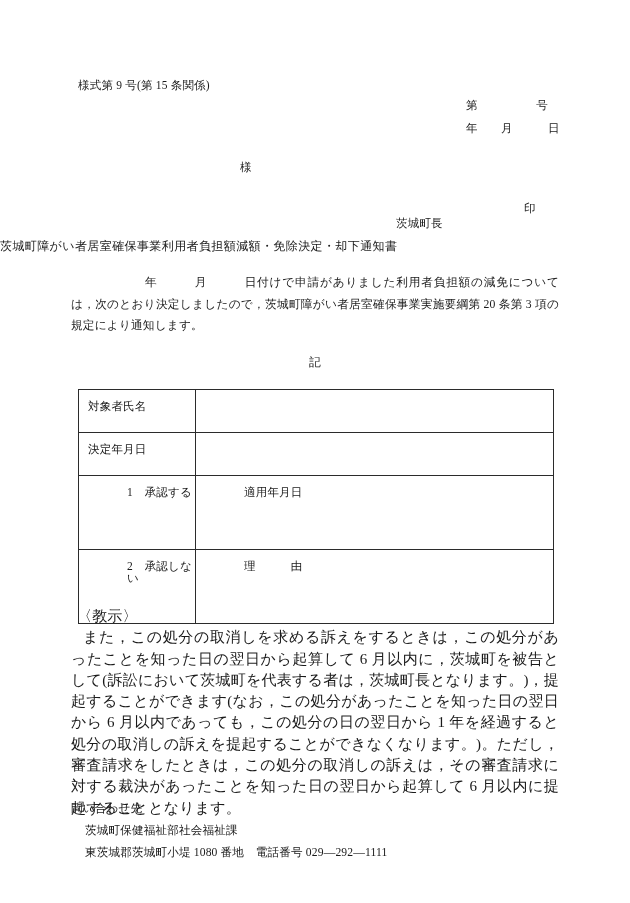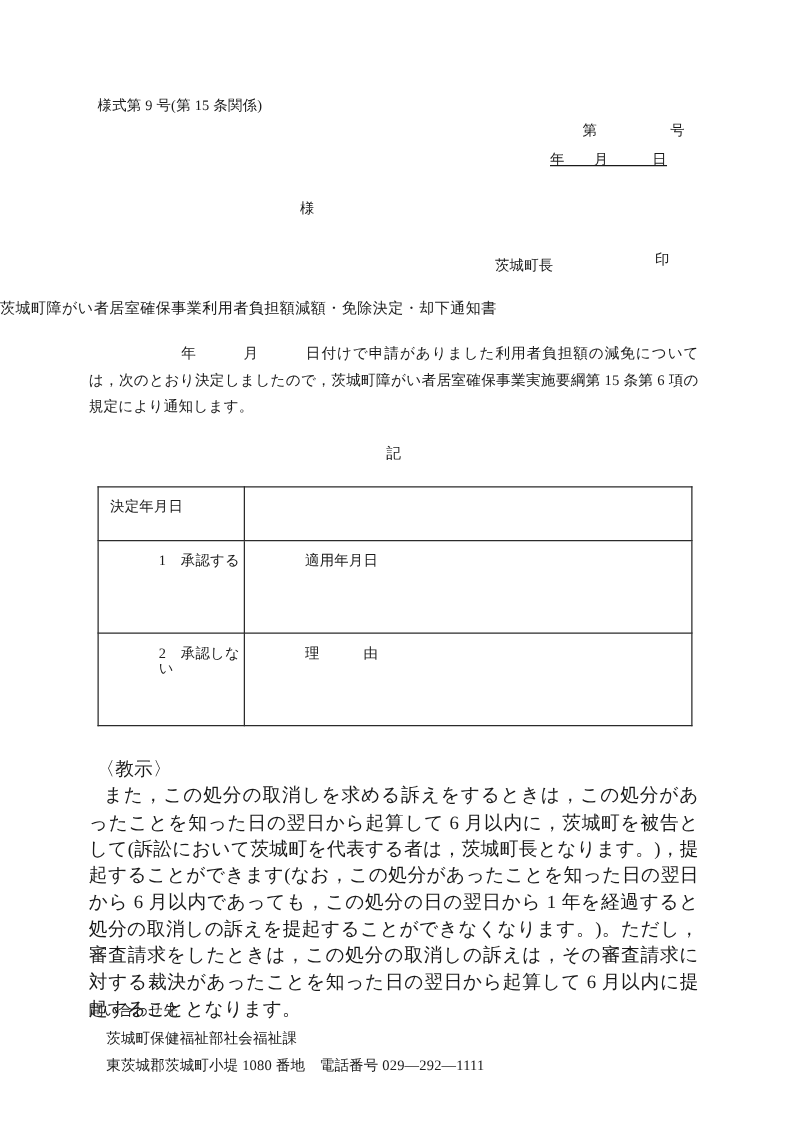--- a/index.html
+++ b/index.html
@@ -35,23 +35,23 @@
     font-size: 11.7px;
     line-height: 21.5px;
     letter-spacing: 0.15px;
     text-align: justify;
     text-justify: inter-character;
   }
 
   
   #form-no        { left: 78px;  top: 80px;  }
   #doc-number     { left: 466px; top: 100px; }
-  #doc-date       { left: 440px; top: 123px; text-decoration: underline; }
+  #doc-date       { left: 466px; top: 123px; }
   #addressee      { left: 240px; top: 162px; }
-  #issuer         { left: 396px; top: 208px; }
+  #issuer         { left: 396px; top: 218px; }
   #seal           { left: 524px; top: 203px; }
 
   #doc-title {
     left: 0; right: 0;
     top: 240px;
     text-align: left;
     font-size: 12px;
     letter-spacing: 0.4px;
   }
 
@@ -131,27 +131,31 @@
 
   <div class="t" id="addressee">様</div>
 
   <div class="t" id="issuer">茨城町長</div>
 
   <div class="t" id="seal">印</div>
 
   <div class="t" id="doc-title">茨城町障がい者居室確保事業利用者負担額減額・免除決定・却下通知書</div>
 
   <div class="block" id="body-par">
-    <span class="lead">年　　　月　　　日付けで申請がありました利用者負担額の減免については，</span><span>次のとおり決定しましたので，茨城町障がい者居室確保事業実施要綱第 15 条第 6 項の規定により通知します。</span>
+    <span class="lead">年　　　月　　　日付けで申請がありました利用者負担額の減免については，</span><span>次のとおり決定しましたので，茨城町障がい者居室確保事業実施要綱第 20 条第 3 項の規定により通知します。</span>
   </div>
 
   <div class="t" id="ki-mark">記</div>
 
   <table id="decision-table">
     <tbody>
+      <tr class="r-short">
+        <td class="label">対象者氏名</td>
+        <td></td>
+      </tr>
       <tr class="r-short">
         <td class="label">決定年月日</td>
         <td></td>
       </tr>
       <tr class="r-tall">
         <td class="label">1　承認する</td>
         <td>適用年月日</td>
       </tr>
       <tr class="r-tall">
         <td class="label">2　承認しない</td>

